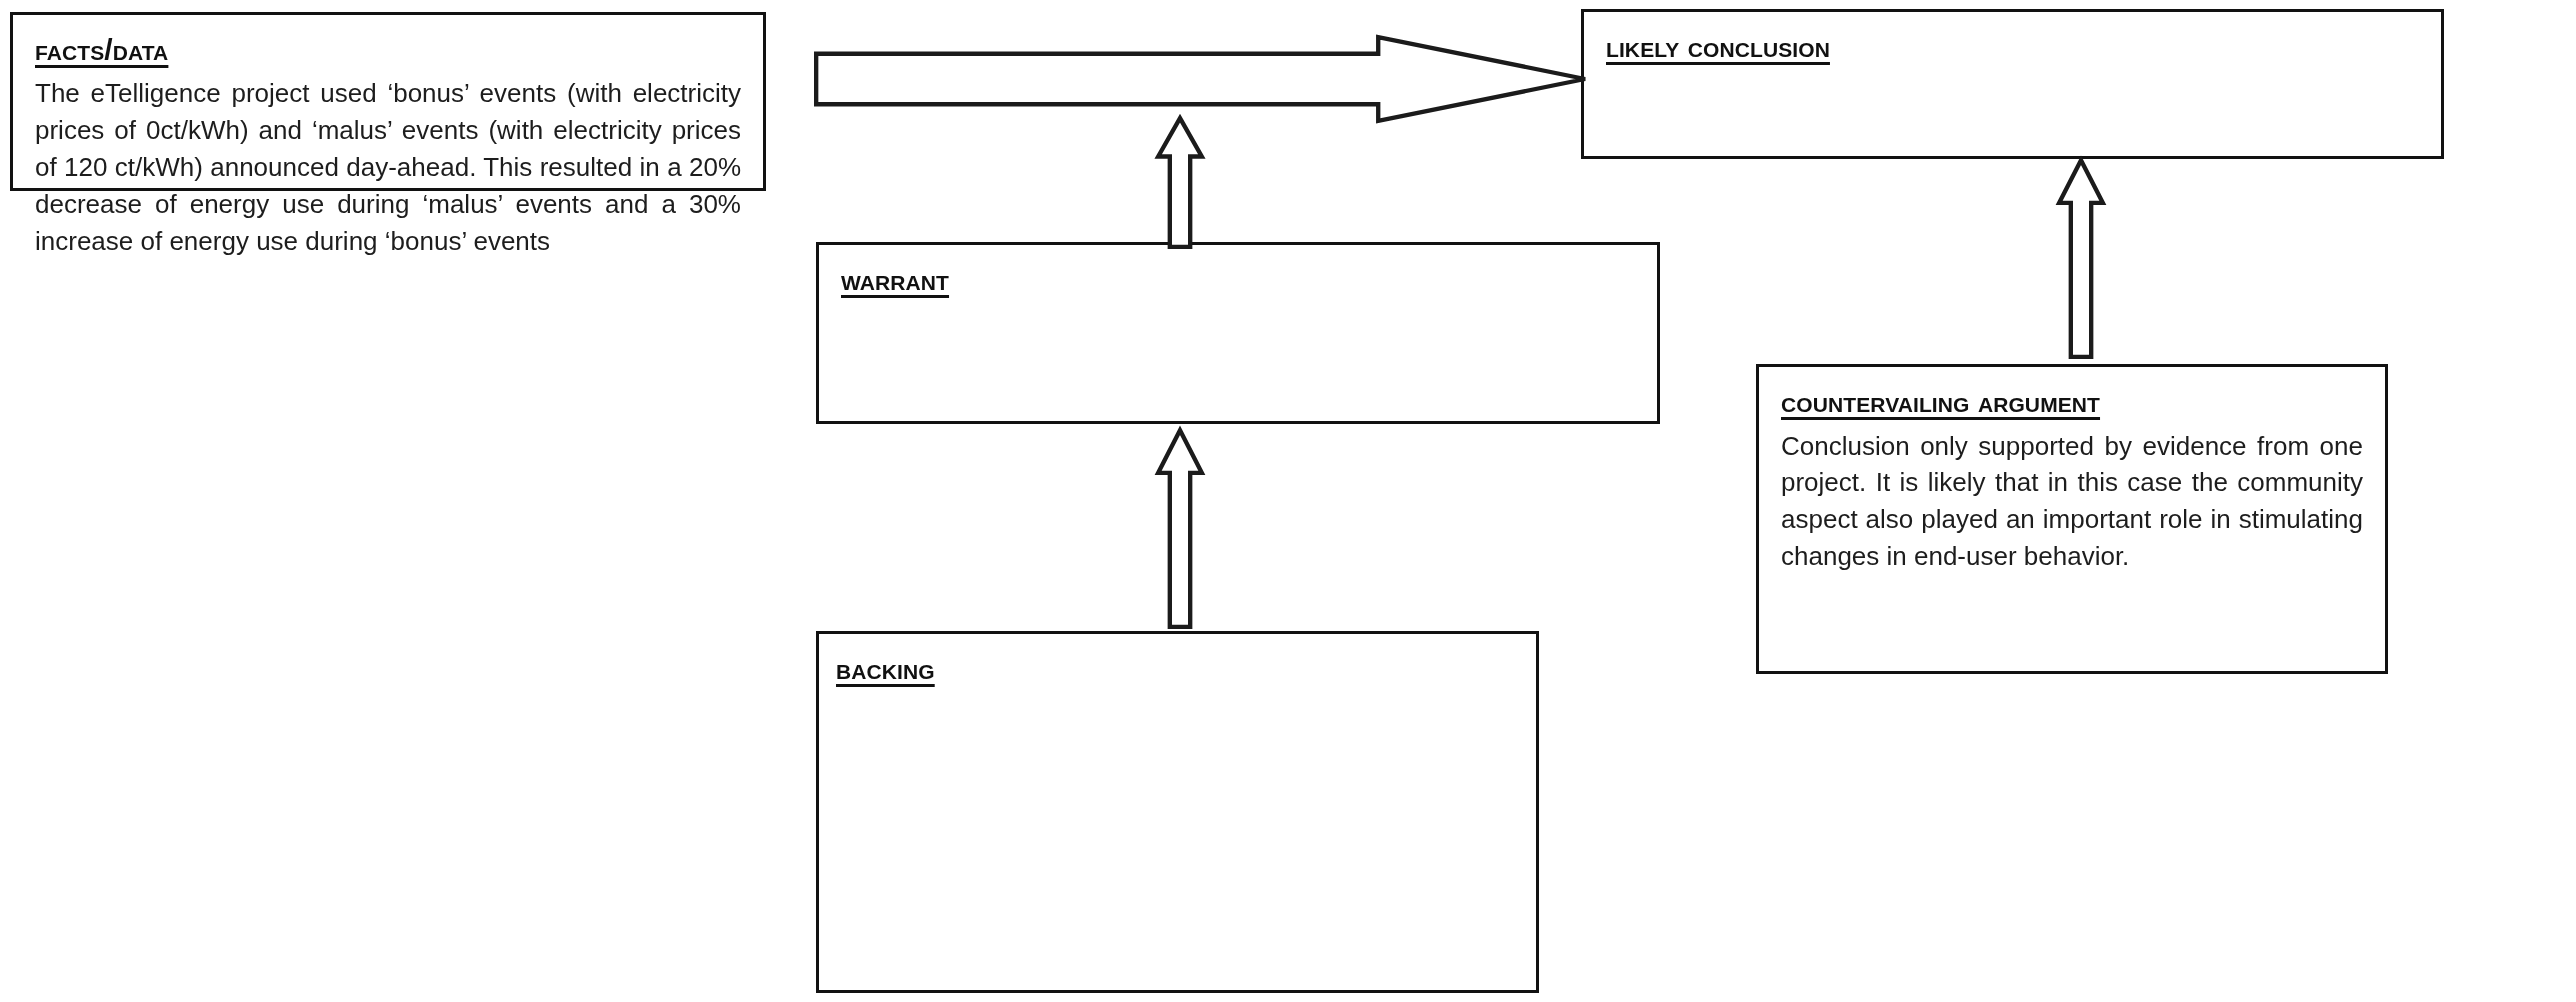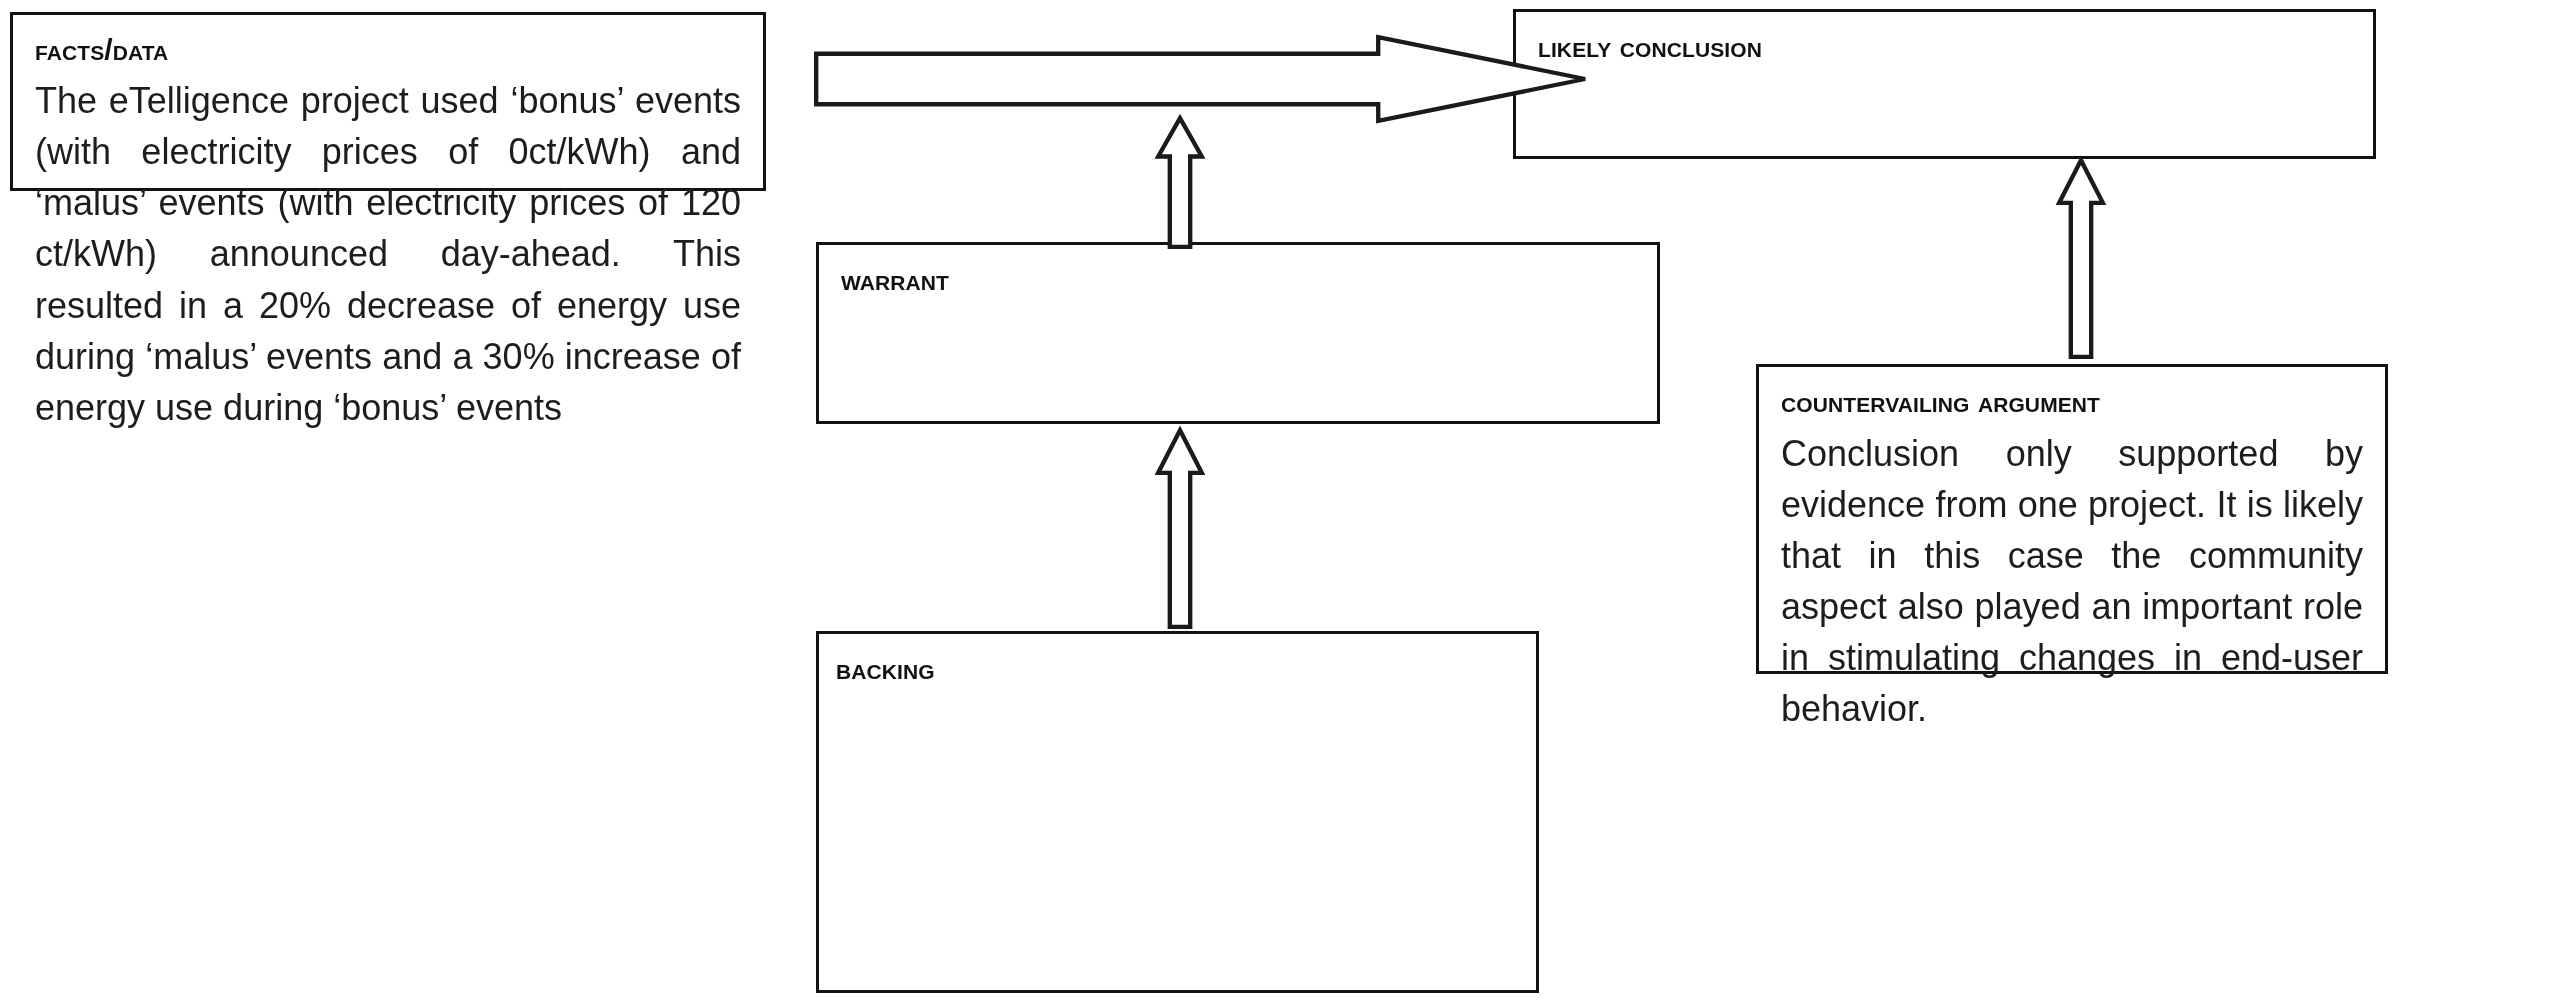--- a/index.html
+++ b/index.html
@@ -31,42 +31,43 @@
     border: 3.6px solid #121212;
     padding: 19px 22px 16px 22px;
   }
   .box-title {
     display: block;
     font-weight: bold;
     font-size: 30px;
     line-height: 1.05;
     letter-spacing: 0.1px;
     color: #111111;
+    text-decoration: underline;
     text-underline-offset: 5px;
     text-decoration-thickness: 2.9px;
     font-variant: small-caps;
     text-transform: lowercase;
     margin-bottom: 10px;
     white-space: nowrap;
   }
   .box-body {
     display: block;
-    font-size: 36px;
+    font-size: 26px;
     line-height: 1.42;
     text-align: justify;
     text-justify: inter-word;
     color: #1d1d1d;
     hyphens: none;
   }
 
   
   #box-facts      { left: 10px;   top: 11.6px;   width: 756px; height: 179px; }
   #box-warrant    { left: 816px; top: 242px;  width: 844px; height: 182px; }
   #box-backing    { left: 816px; top: 631px;  width: 723px; height: 362px; padding-left: 17px; }
-  #box-conclusion { left: 1513px; top: 8.7px;   width: 863px; height: 150px; }
+  #box-conclusion { left: 1581px; top: 8.7px;   width: 863px; height: 150px; }
   #box-counter    { left: 1756px; top: 364px;  width: 632px;  height: 310px; }
 
   
   .arrow {
     position: absolute;
   }
   .arrow svg {
     display: block;
     overflow: visible;
   }

